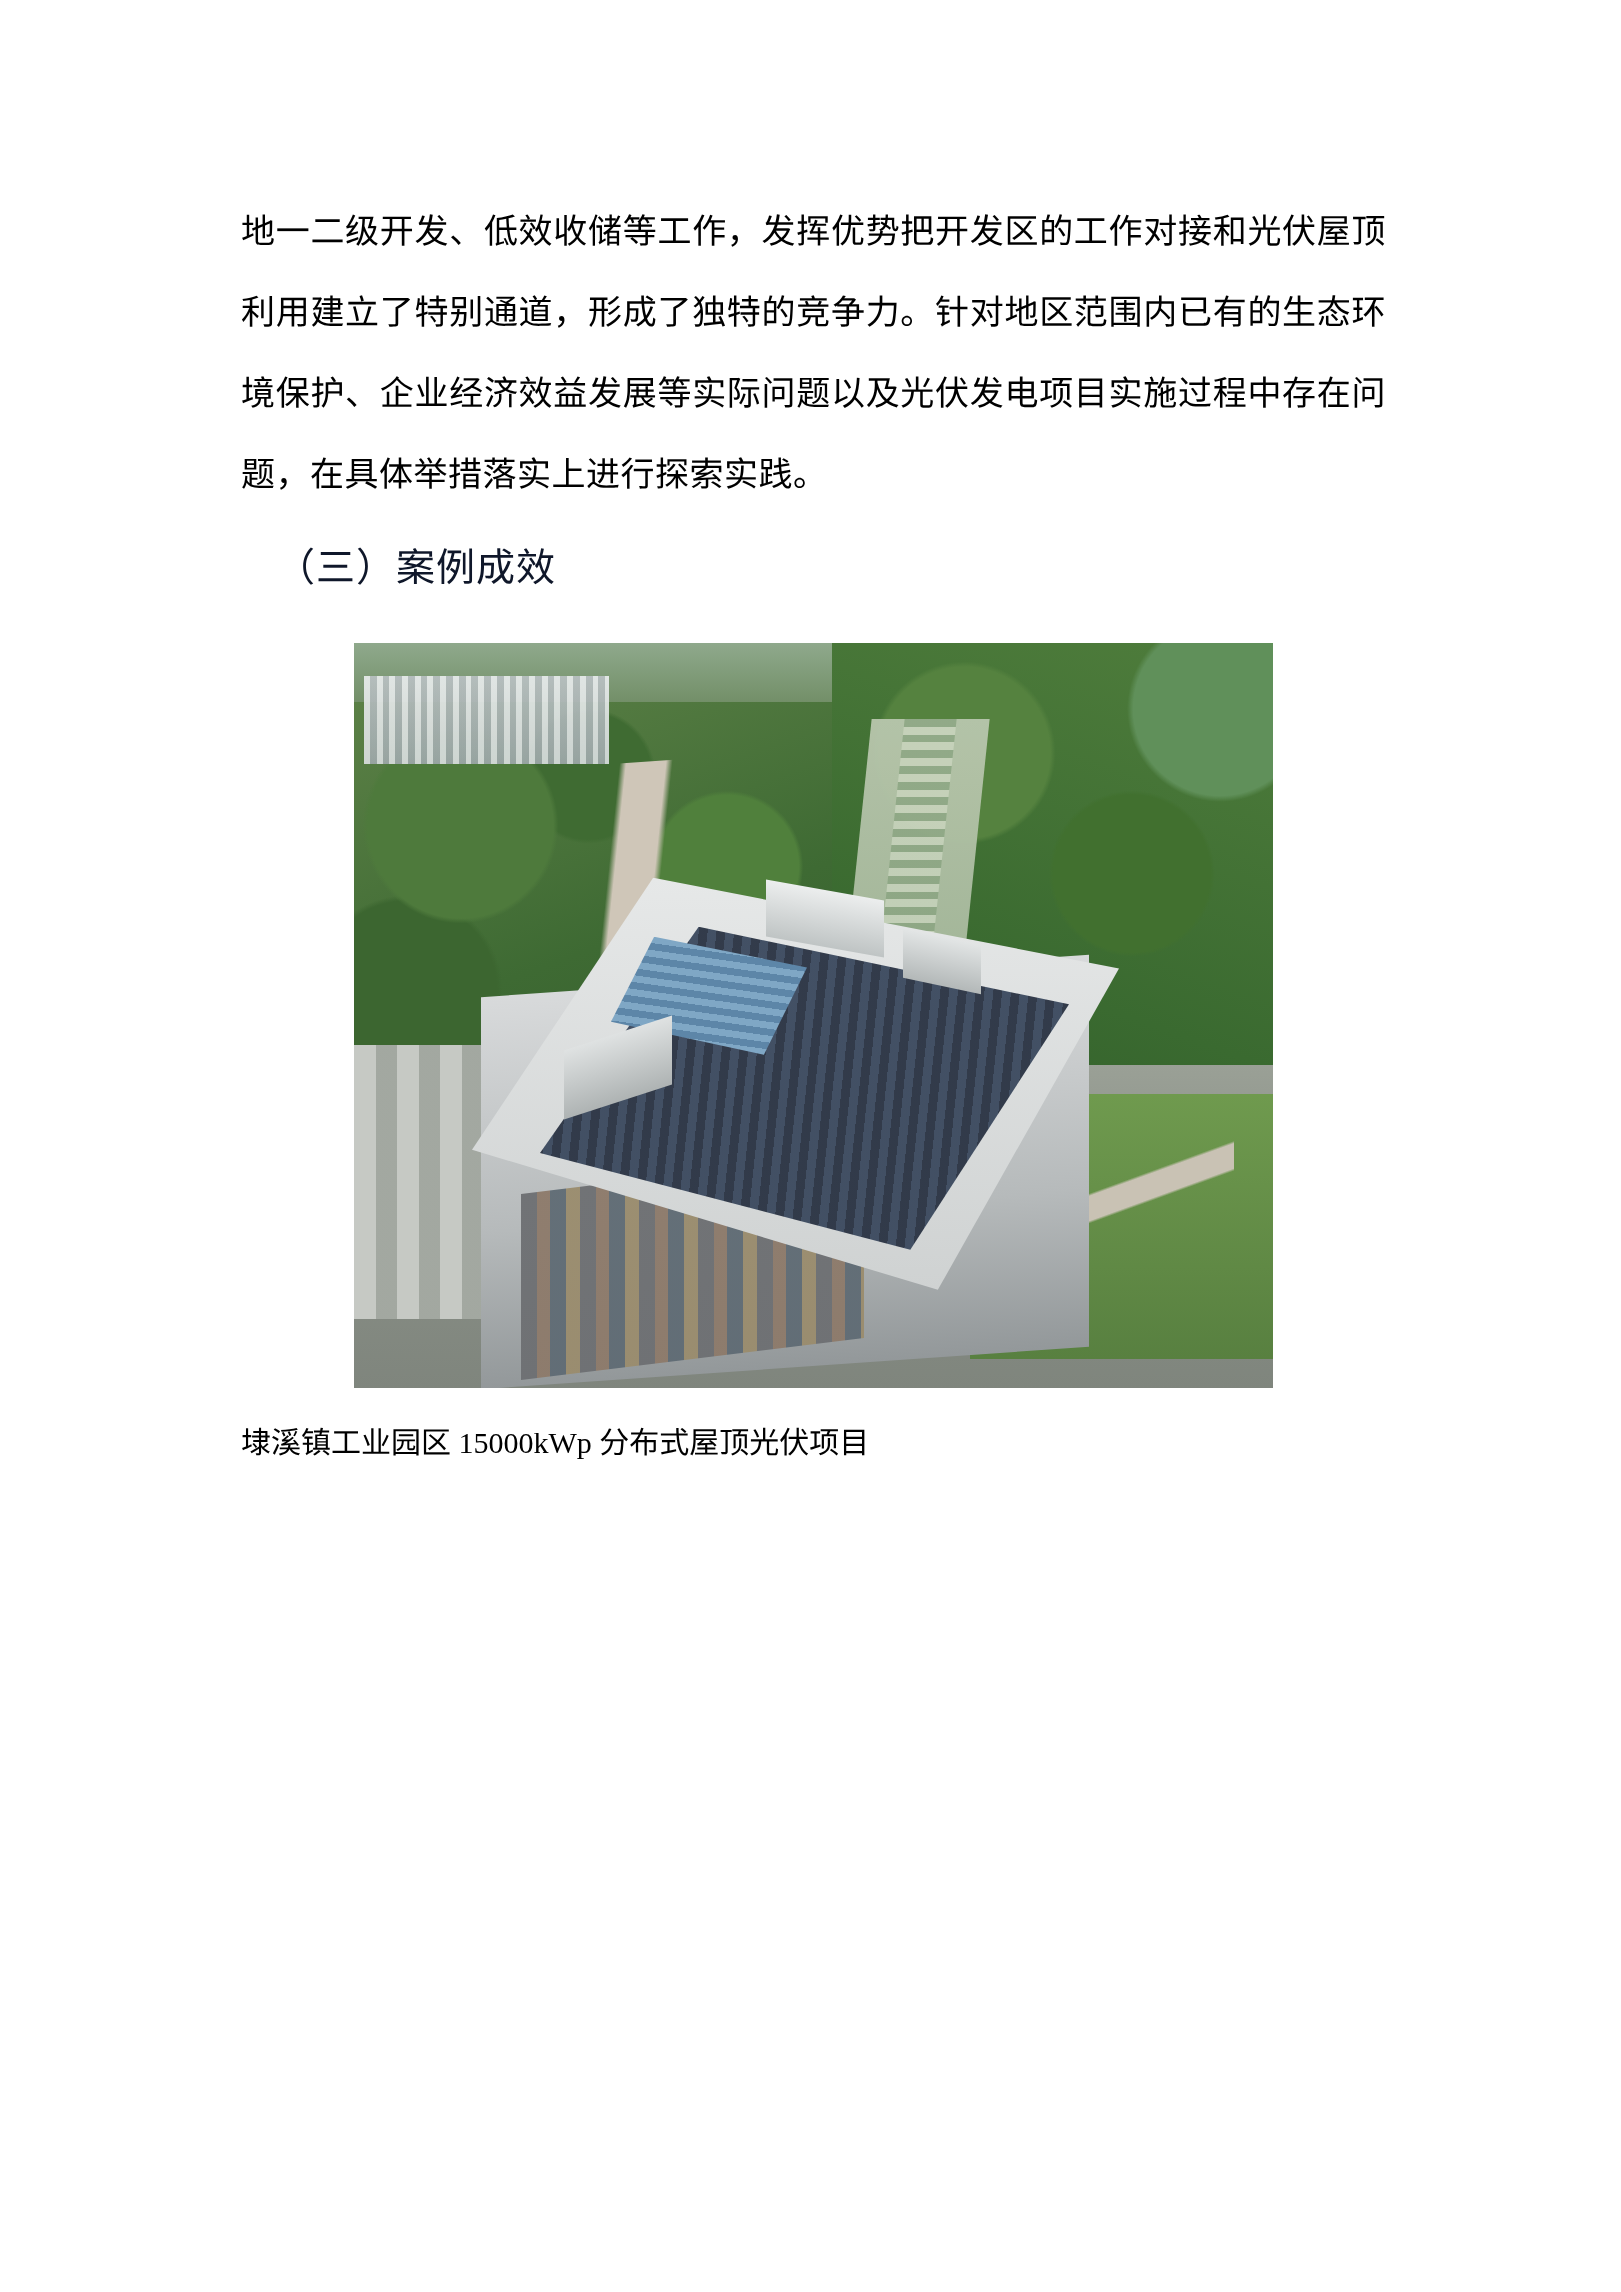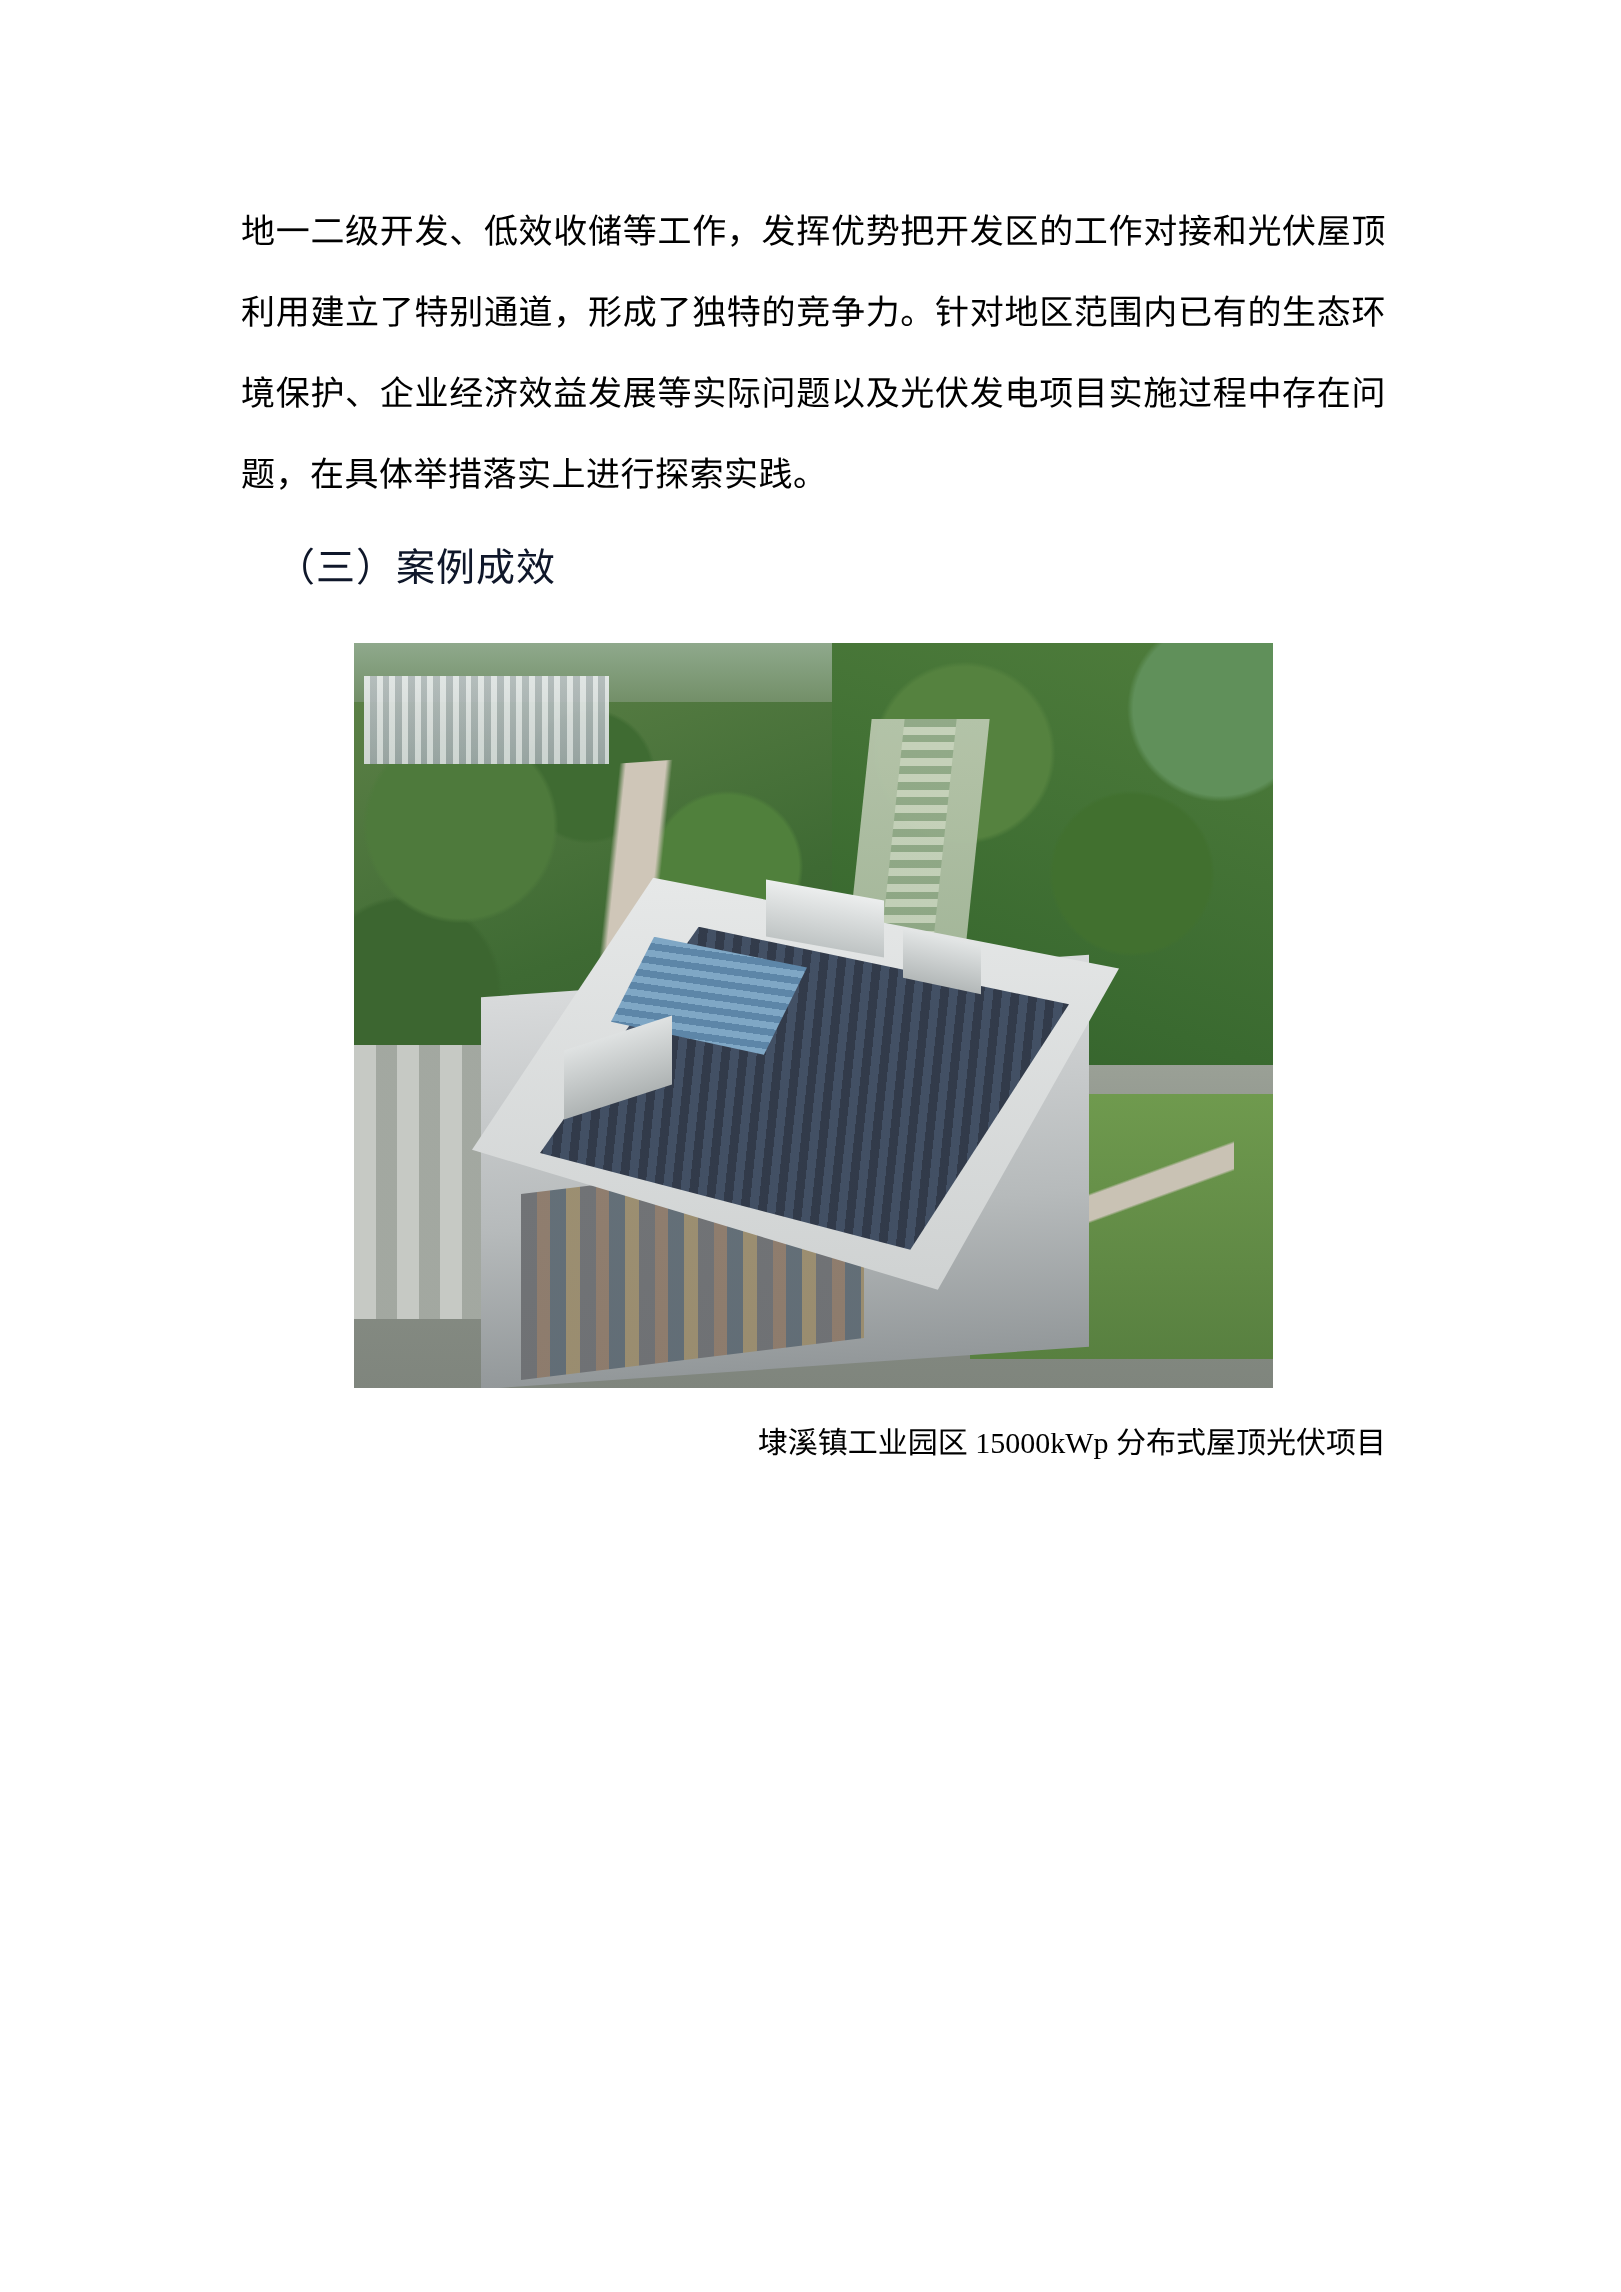--- a/index.html
+++ b/index.html
@@ -55,21 +55,21 @@
     width: 919px;
     height: 745px;
     position: relative;
     overflow: hidden;
     background: #2f4f34;
   }
   .figure-caption {
     font-size: 30px;
     line-height: 59px;
     margin-top: 21.6px;
-    text-align: right;
+    text-align: left;
   }
   .page-number {
     position: absolute;
     left: 0;
     right: 0;
     top: 2029px;
     text-align: center;
     font-family: Liberation Mono, monospace;
     font-size: 23.5px;
     font-weight: bold;

